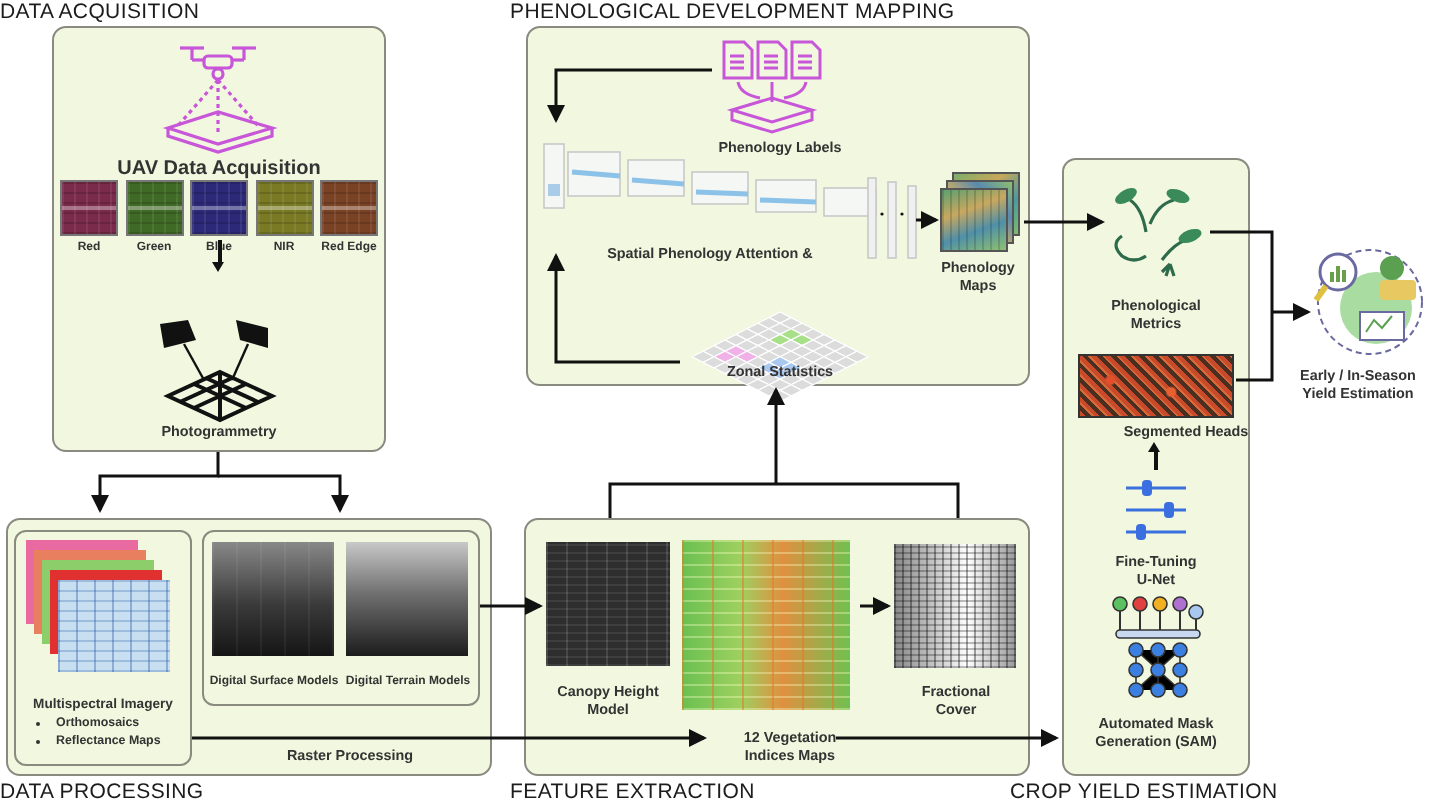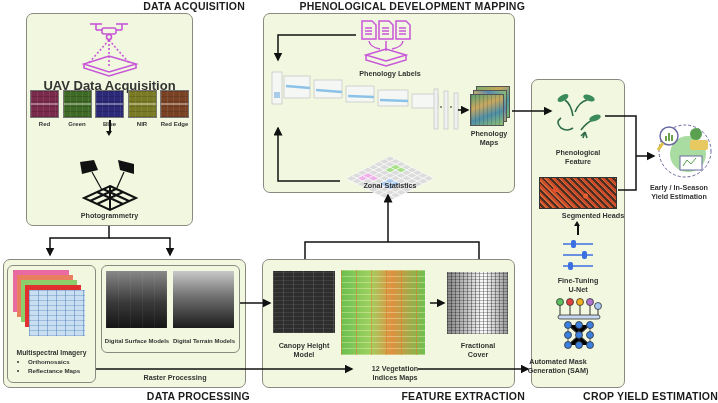--- a/index.html
+++ b/index.html
@@ -1,20 +1,20 @@
 <!DOCTYPE html>
 <html><head>
 <meta charset="utf-8">
 <style>
   html,body{margin:0;padding:0;background:#ffffff;}
   body{width:718px;height:403px;position:relative;overflow:hidden;font-family:"Liberation Sans",sans-serif;color:#222;}
   .abs{position:absolute;}
   .panel{position:absolute;background:#f1f8df;border:1.5px solid #8a8a80;border-radius:7px;box-sizing:border-box;}
   .inner{position:absolute;background:#f1f8df;border:1.5px solid #8a8a80;border-radius:6px;box-sizing:border-box;}
-  .sec-title{position:absolute;font-weight:bold;font-size:10.5px;letter-spacing:0.2px;color:#1c1c1c;text-align:right;white-space:nowrap;}
+  .sec-title{position:absolute;font-weight:normal;font-size:10.5px;letter-spacing:0.2px;color:#1c1c1c;text-align:left;white-space:nowrap;}
   .lbl{position:absolute;font-weight:bold;font-size:7.2px;color:#333;text-align:center;line-height:1.3;}
   .small{position:absolute;font-weight:bold;font-size:6px;color:#333;text-align:center;}
   svg.lines{position:absolute;left:0;top:0;pointer-events:none;}
   .band{position:absolute;border:1px solid #777;box-sizing:border-box;}
   .band .grid{position:absolute;inset:0;background:repeating-linear-gradient(90deg,rgba(255,255,255,0.08) 0 1px,transparent 1px 6px),repeating-linear-gradient(0deg,rgba(0,0,0,0.15) 0 1px,transparent 1px 5px);}
   .band .stripe{position:absolute;left:0;right:0;top:45%;height:2px;background:rgba(255,255,255,0.35);}
   ul.bul{position:absolute;margin:0;padding:0 0 0 10px;font-weight:bold;font-size:6.2px;color:#333;line-height:1.45;}
 </style>
 </head>
 <body>
@@ -36,21 +36,21 @@
     <line x1="16" y1="10" x2="22" y2="10"></line>
       <line x1="36" y1="10" x2="42" y2="10"></line>
     <circle cx="29" cy="17" r="2.5"></circle>
     <line x1="29" y1="20" x2="8" y2="44" stroke-dasharray="2,2"></line>
     <line x1="29" y1="20" x2="50" y2="44" stroke-dasharray="2,2"></line>
     <line x1="29" y1="20" x2="29" y2="46" stroke-dasharray="2,2"></line>
     <path d="M4 44 L29 36 L56 44 L29 52 Z"></path>
     <path d="M4 44 L4 48 L29 56 L56 48 L56 44"></path>
   </g>
 </svg>
-<div class="lbl" style="left:26px;width:167px;top:78px;font-size:13px;">UAV Data Acquisition</div>
+<div class="lbl" style="left:26px;width:167px;top:78px;font-size:10px;">UAV Data Acquisition</div>
 
 <div id="bands">
     <div class="band" style="left: 30px; top: 90px; width: 29px; height: 28px; background: rgb(122, 42, 74);">
       <div class="grid"></div>
       <div class="stripe"></div>
     </div>
     <div class="small" style="left: 26px; width: 37px; top: 121px;">Red</div>
     <div class="band" style="left: 62.5px; top: 90px; width: 29px; height: 28px; background: rgb(63, 106, 37);">
       <div class="grid"></div>
       <div class="stripe"></div>
@@ -139,20 +139,21 @@
       <rect x="12" y="6" width="4" height="38"></rect>
       <rect x="22" y="8" width="4" height="36"></rect>
   </g>
   <g fill="#111">
       <circle cx="9" cy="22" r="0.8"></circle>
       <circle cx="19" cy="22" r="0.8"></circle>
     </g>
 </svg>
 
 <div class="lbl" style="left:290px;width:130px;top:122px;line-height:1.35;">
+  <div>Spatial Phenology Attention &amp;</div>
 </div>
 
 <div class="abs" style="left:470px;top:86px;width:40px;height:40px;">
   <div style="position:absolute;left:6px;top:0;width:32px;height:30px;background:linear-gradient(135deg,#7cae6a,#c9a85a 40%,#4a9aa0 70%,#7cbc6a);border:1px solid #555;"></div>
   <div style="position:absolute;left:3px;top:4px;width:32px;height:30px;background:linear-gradient(45deg,#6aa070,#d0b060 40%,#5a8ab0 70%,#8cc070);border:1px solid #555;"></div>
   <div style="position:absolute;left:0;top:8px;width:32px;height:30px;background:repeating-linear-gradient(90deg,rgba(0,0,0,0.15) 0 1px,transparent 1px 4px),linear-gradient(160deg,#5aa070,#c8a860 35%,#4f90a8 65%,#90c070);border:1px solid #555;"></div>
 </div>
 <div class="lbl" style="left:462px;width:54px;top:129px;">
   <div>Phenology</div>
   <div>Maps</div>
@@ -275,21 +276,21 @@
       <path d="M30 46 L32 40 M34 46 L32 40 M28 44 L32 40"></path>
   </g>
   <g fill="#3a8a5a">
     <ellipse cx="10" cy="6" rx="6" ry="3" transform="rotate(-30 10 6)"></ellipse>
     <ellipse cx="36" cy="6" rx="6" ry="3" transform="rotate(20 36 6)"></ellipse>
     <ellipse cx="42" cy="26" rx="6" ry="3" transform="rotate(-20 42 26)"></ellipse>
   </g>
 </svg>
 <div class="lbl" style="left:531px;width:94px;top:148px;">
   <div>Phenological</div>
-  <div>Feature</div>
+  <div>Metrics</div>
 </div>
 <div class="abs" style="left:539px;top:177px;width:76px;height:30px;background:radial-gradient(circle at 20% 40%,#e0502a 0 2px,transparent 3px),radial-gradient(circle at 60% 60%,#e86030 0 2px,transparent 3px),repeating-linear-gradient(45deg,#c84a2a 0 2px,#4a2e20 2px 4px,#d86a3a 4px 5px);border:1px solid #333;"></div>
 <div class="lbl" style="left:536px;width:114px;top:211px;">Segmented Heads</div>
 
 <div class="abs" style="left:577px;top:225px;width:1.5px;height:10px;background:#111;"></div>
 <div class="abs" style="left:574px;top:221px;width:0;height:0;border-left:3.5px solid transparent;border-right:3.5px solid transparent;border-bottom:5px solid #111;"></div>
 
 <svg class="abs" style="left:561px;top:238px;" width="34" height="34" viewBox="0 0 34 34">
   <g stroke="#3b6fe0" stroke-width="1.5">
       <line x1="2" y1="6" x2="32" y2="6"></line>
@@ -328,21 +329,21 @@
       <circle cx="23" cy="28" r="3.5"></circle>
       <circle cx="34" cy="28" r="3.5"></circle>
     <circle cx="12" cy="38" r="3.5"></circle>
       <circle cx="23" cy="38" r="3.5"></circle>
       <circle cx="34" cy="38" r="3.5"></circle>
     <circle cx="12" cy="48" r="3.5"></circle>
       <circle cx="23" cy="48" r="3.5"></circle>
       <circle cx="34" cy="48" r="3.5"></circle>
   </g>
 </svg>
-<div class="lbl" style="left:511px;width:94px;top:357px;">
+<div class="lbl" style="left:531px;width:94px;top:357px;">
   <div>Automated Mask</div>
   <div>Generation (SAM)</div>
 </div>
 
 <svg class="abs" style="left:656px;top:122px;" width="58" height="58" viewBox="0 0 58 58">
   <circle cx="29" cy="29" r="26" fill="none" stroke="#6a6aa0" stroke-width="1" stroke-dasharray="3,2"></circle>
   <circle cx="32" cy="32" r="18" fill="#a8dca0"></circle>
   <circle cx="13" cy="14" r="9" fill="#fff" stroke="#6a6aa0" stroke-width="1.5"></circle>
   <g fill="#6aa04a">
       <rect x="9" y="14" width="2" height="5"></rect>

